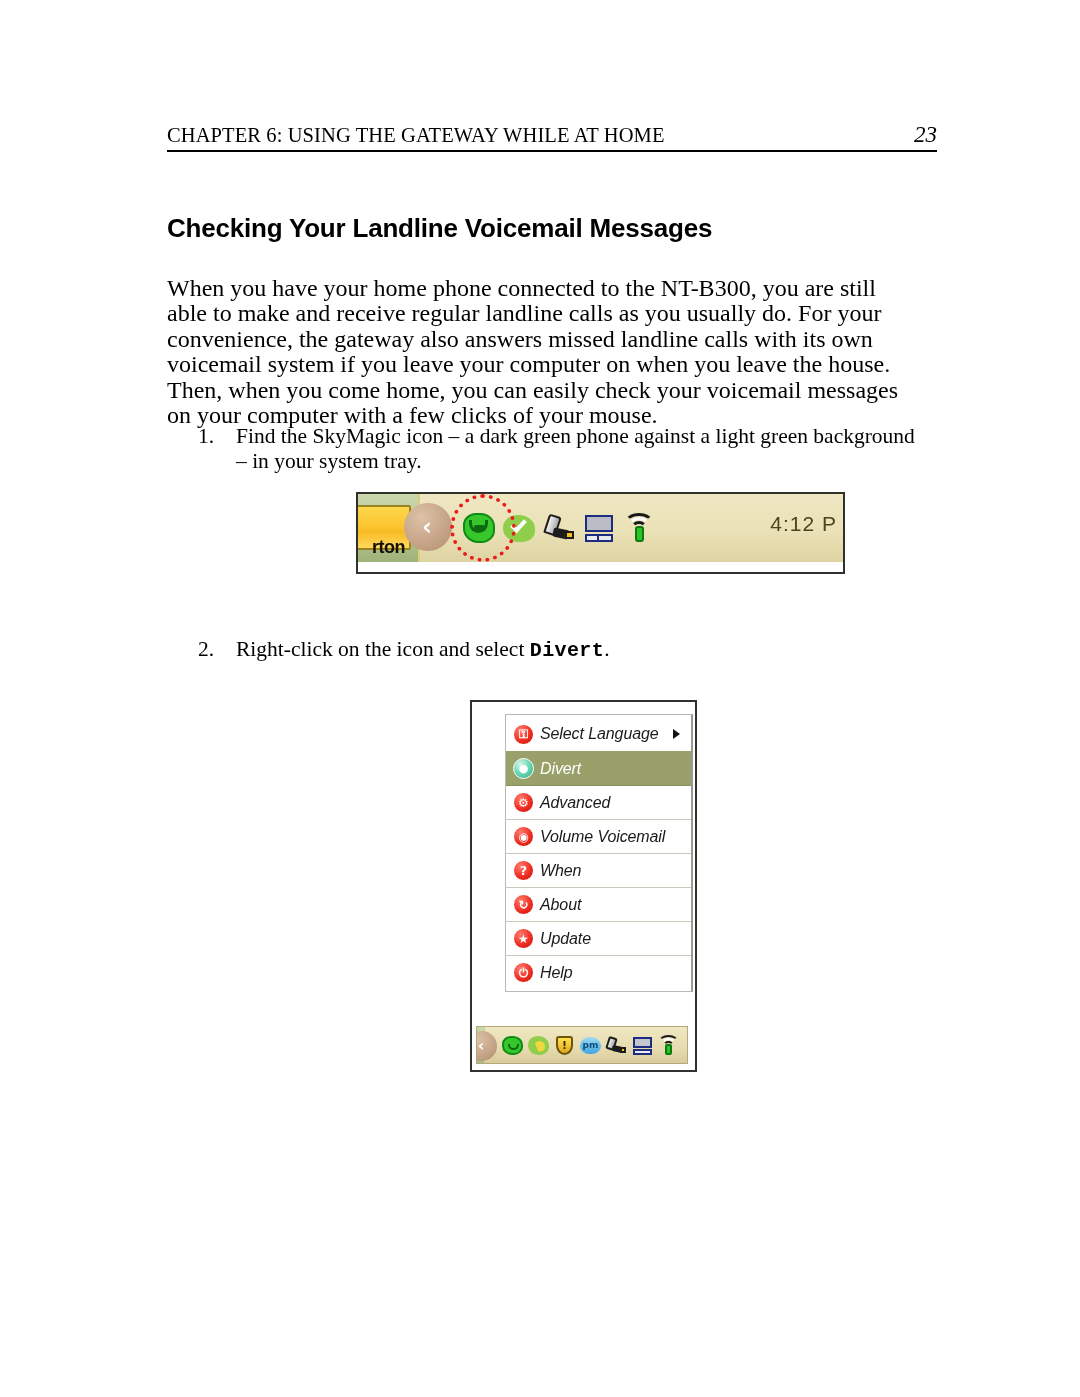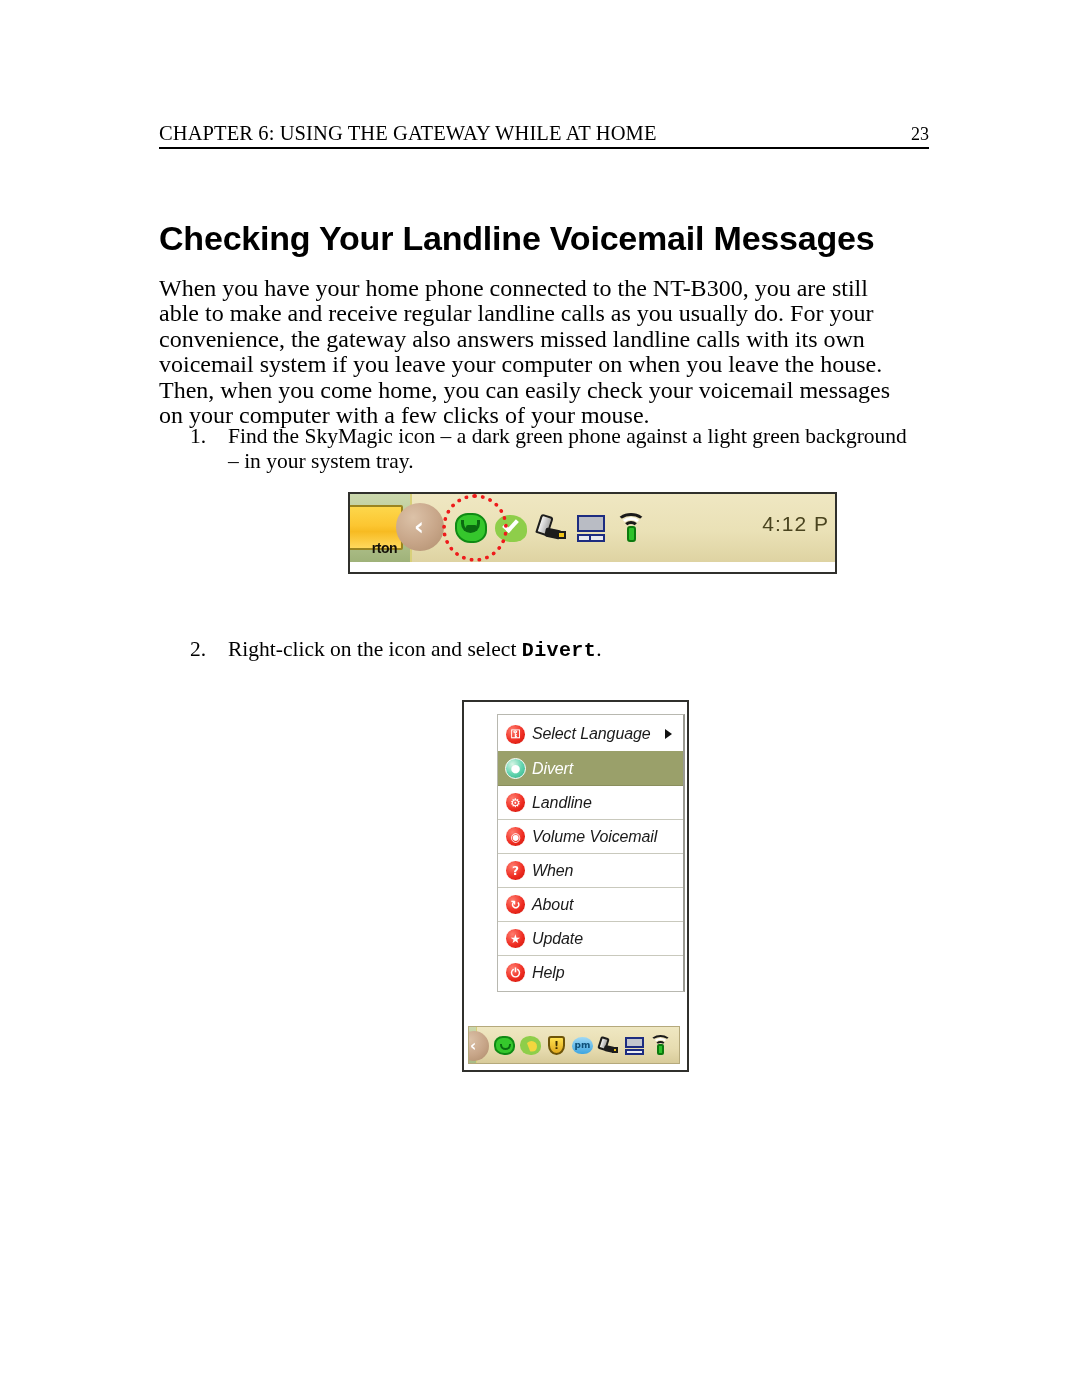--- a/index.html
+++ b/index.html
@@ -12,21 +12,21 @@
     width: 1080px;
     height: 1397px;
     position: relative;
     font-family: "Liberation Serif", "DejaVu Serif", serif;
     color: #000000;
     overflow: hidden;
   }
 
   .page {
     position: absolute;
-    left: 4px; top: 0;
+    left: 12px; top: 0;
     width: 900px;
     height: 1397px;
   }
 
   
   .running-header {
     position: absolute;
     left: 155px;
     top: 122px;
     width: 770px;
@@ -37,32 +37,33 @@
     justify-content: space-between;
   }
   .running-header .hdr-title {
     font-family: "Liberation Serif", "DejaVu Serif", serif;
     font-size: 20.5px;
     letter-spacing: 0.1px;
     white-space: nowrap;
   }
   .running-header .hdr-page {
     font-family: "Liberation Serif", "DejaVu Serif", serif;
-    font-size: 18px;
+    font-size: 23px;
+    font-style: italic;
   }
 
   
   .section-heading {
     position: absolute;
     left: 155px;
     top: 196px;
     width: 780px;
     font-family: "Liberation Sans", "DejaVu Sans", sans-serif;
     font-weight: bold;
-    font-size: 34px;
+    font-size: 26px;
     letter-spacing: -0.2px;
   }
 
   
   .body-paragraph {
     position: absolute;
     left: 155px;
     top: 252px;
     width: 748px;
     font-size: 24px;
@@ -141,21 +142,21 @@
     border: 2px solid #9a8420;
     border-radius: 2px;
     display: flex;
     align-items: center;
     justify-content: flex-end;
     box-sizing: border-box;
   }
   .norton-button .norton-label {
     font-family: "Liberation Sans", "DejaVu Sans", sans-serif;
     font-weight: bold;
-    font-size: 14px;
+    font-size: 18px;
     color: #141008;
     padding-right: 4px;
     letter-spacing: -0.5px;
     margin-top: 40px;
   }
   .tray-notification {
     flex: 1 1 auto;
     background: linear-gradient(to bottom,
         #efe7c2 0%, #eae1b6 55%, #ded3a2 100%);
     position: relative;
@@ -752,21 +753,21 @@
         <span class="ctx-ico ico-teal">
           <span class="ico-glyph ico-glyph-sm">●</span>
         </span>
         <span class="ctx-label">Divert</span>
       </div>
 
       <div class="ctx-item">
         <span class="ctx-ico ico-red">
           <span class="ico-glyph">⚙</span>
         </span>
-        <span class="ctx-label">Landline</span>
+        <span class="ctx-label">Advanced</span>
       </div>
 
       <div class="ctx-item">
         <span class="ctx-ico ico-red">
           <span class="ico-glyph">◉</span>
         </span>
         <span class="ctx-label">Volume Voicemail</span>
       </div>
 
       <div class="ctx-item">

